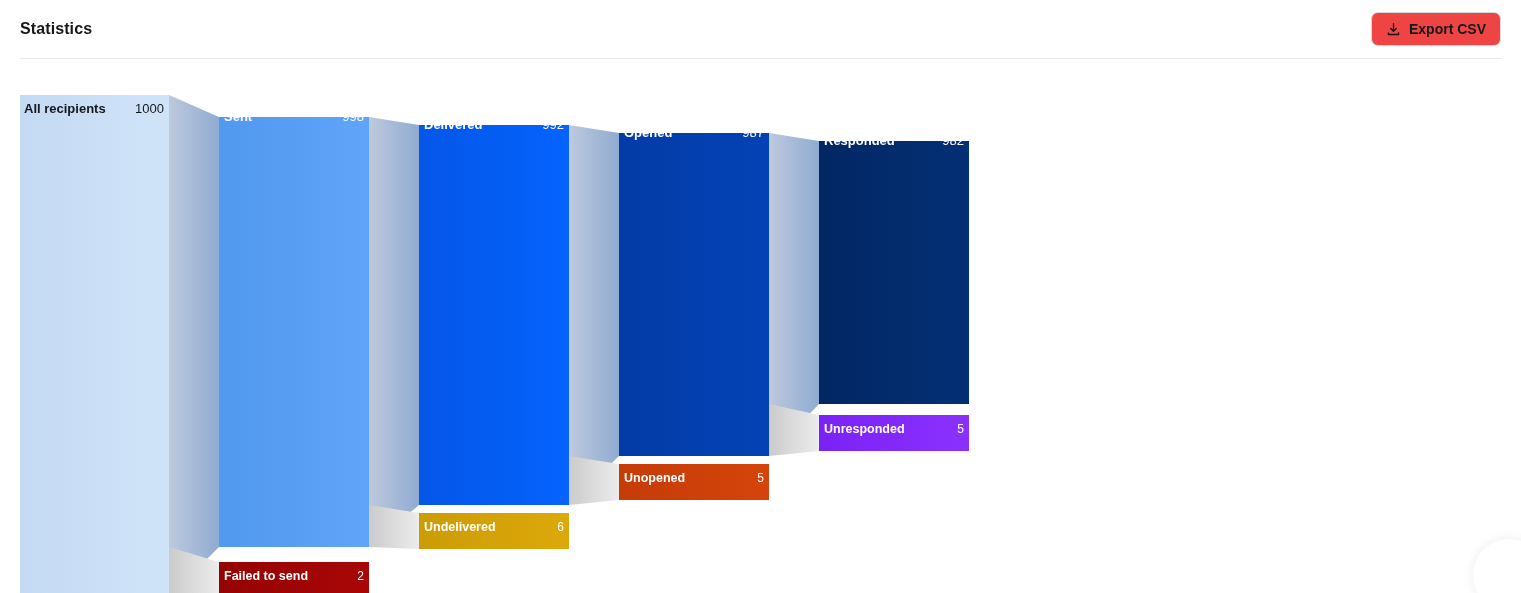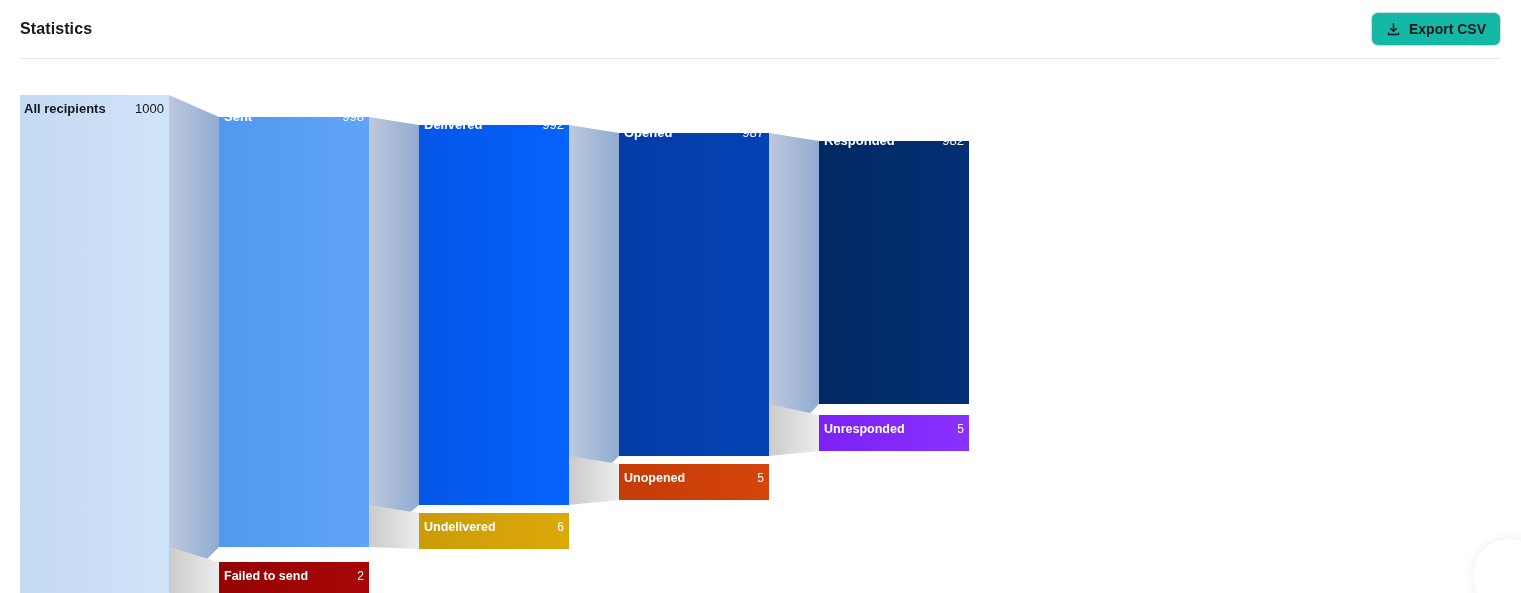--- a/index.html
+++ b/index.html
@@ -35,21 +35,21 @@
     letter-spacing: 0.1px;
   }
   .export-btn {
     display: inline-flex;
     align-items: center;
     gap: 8px;
     height: 34px;
     padding: 0 14px;
     border: 1px solid #d6d9de;
     border-radius: 7px;
-    background: #14b8a6;
+    background: #ef4444;
     font-size: 14px;
     font-weight: bold;
     color: #16181b;
     cursor: pointer;
     white-space: nowrap;
   }
   .export-btn .dl-icon { display: inline-flex; }
 
   .divider {
     position: absolute;

